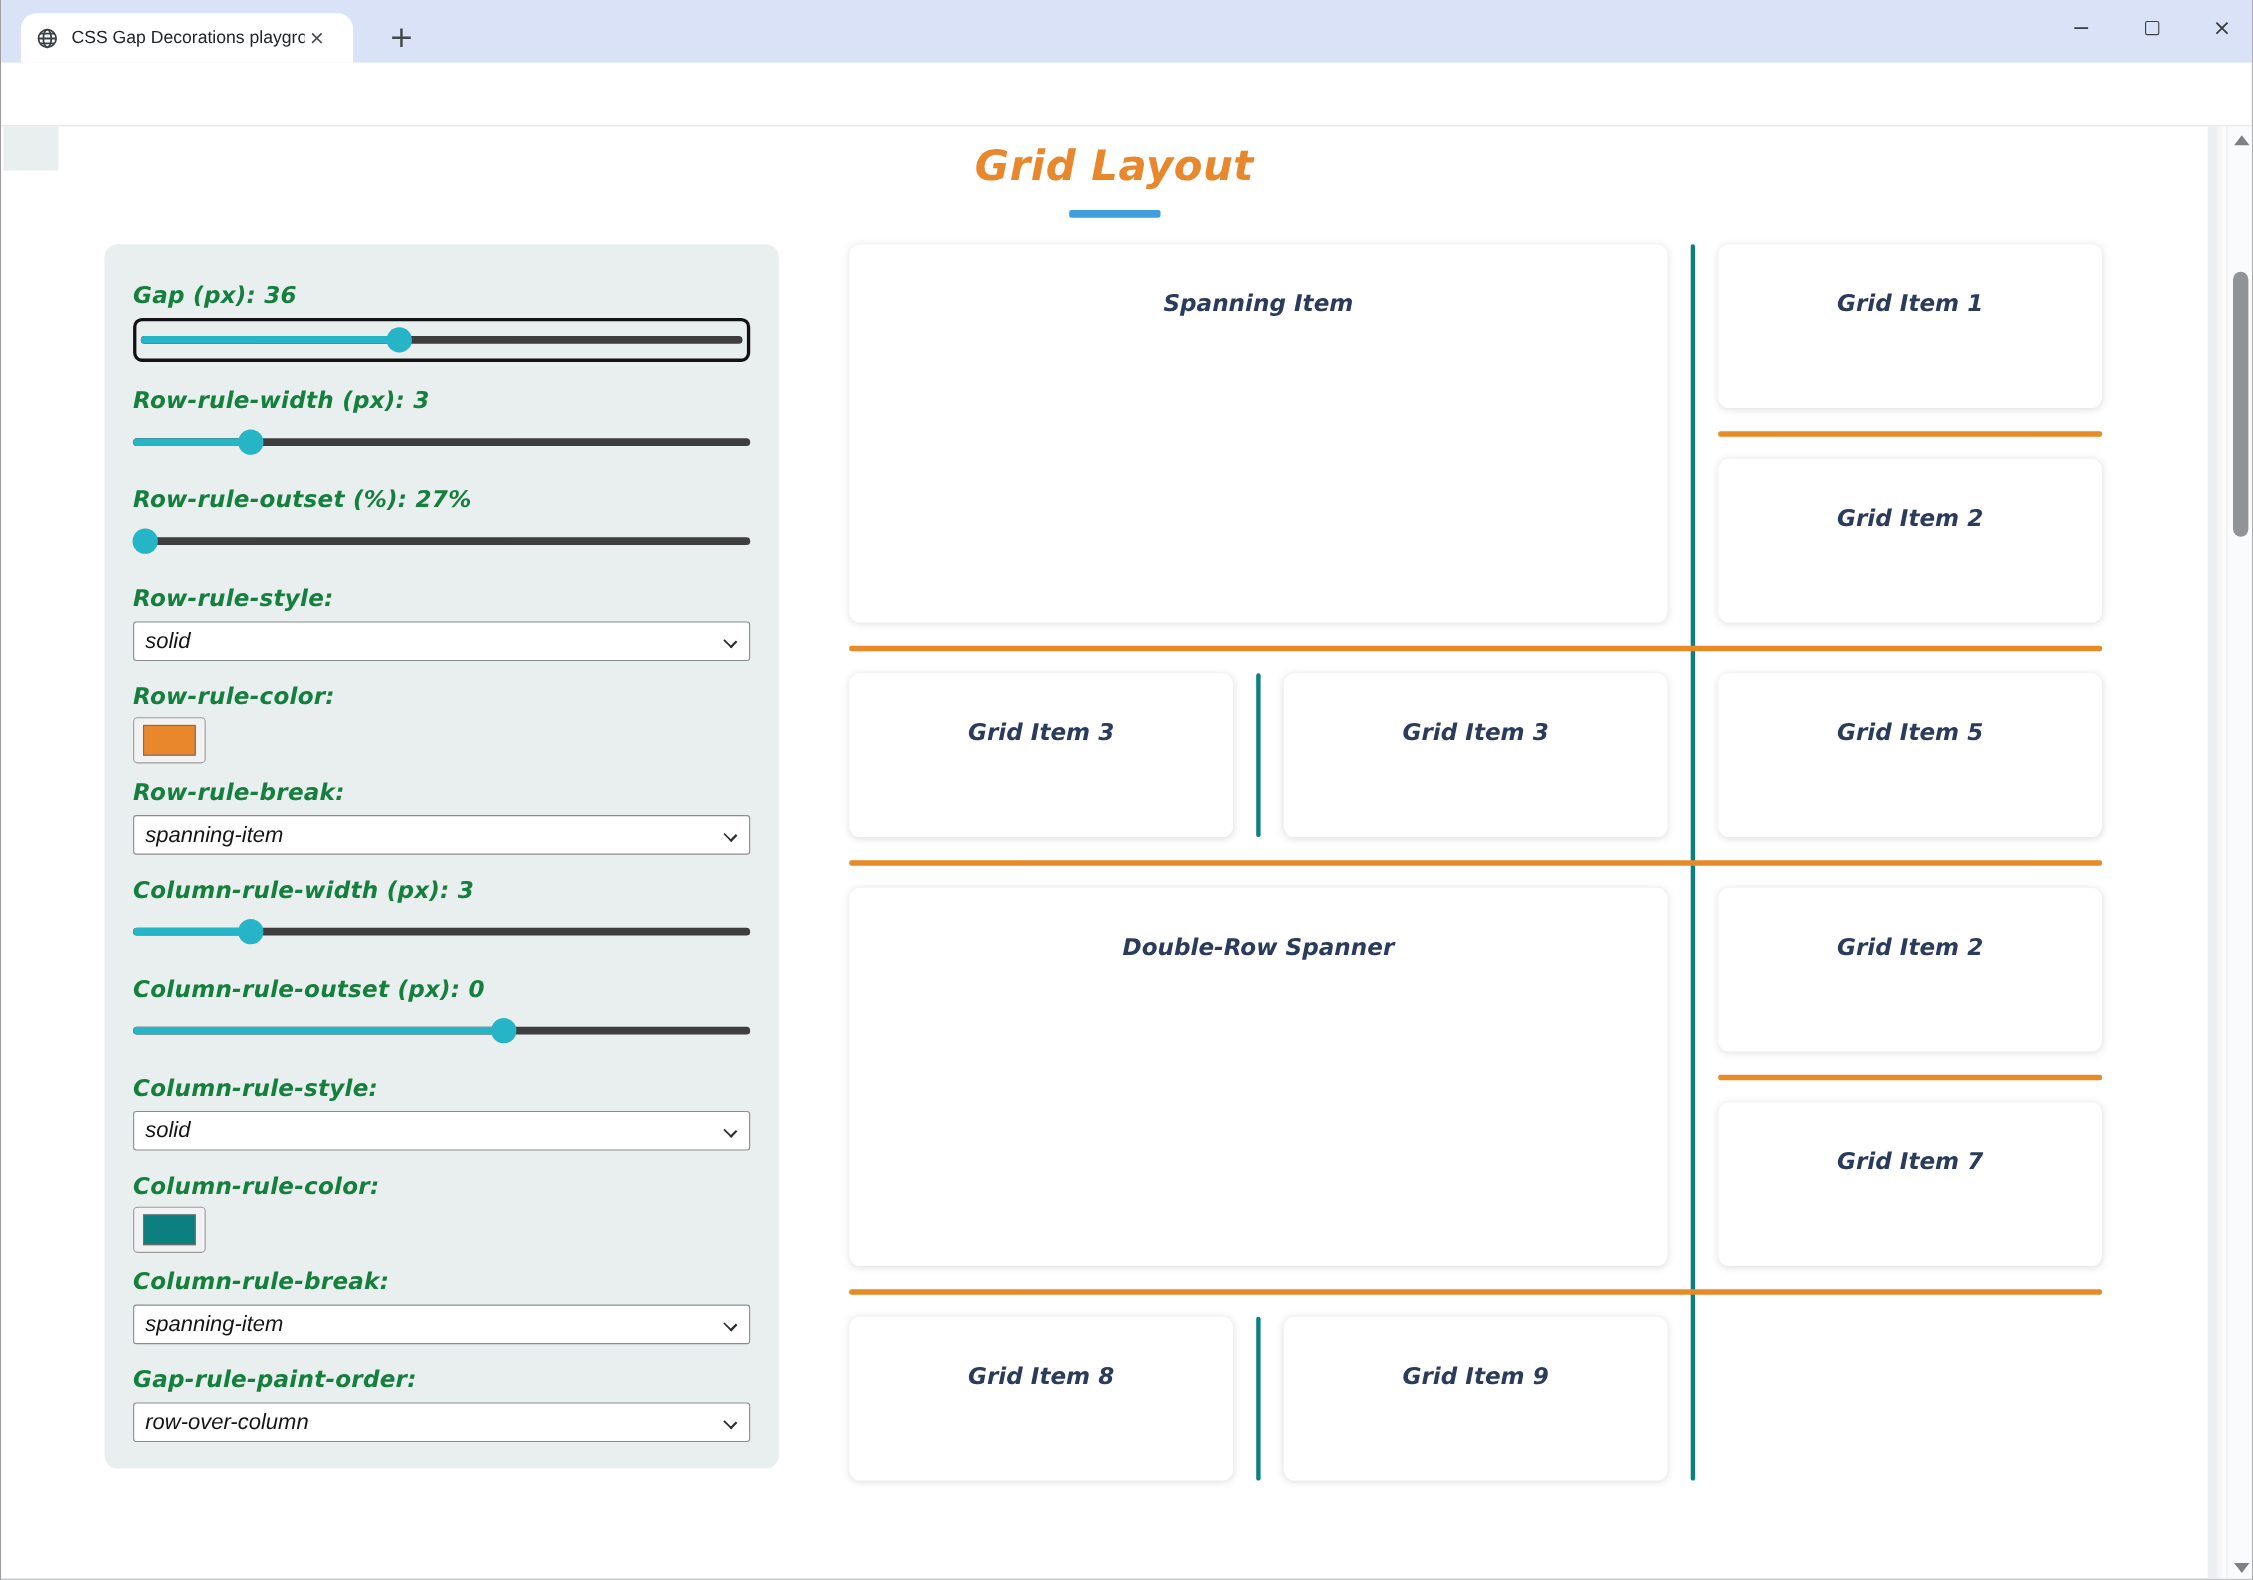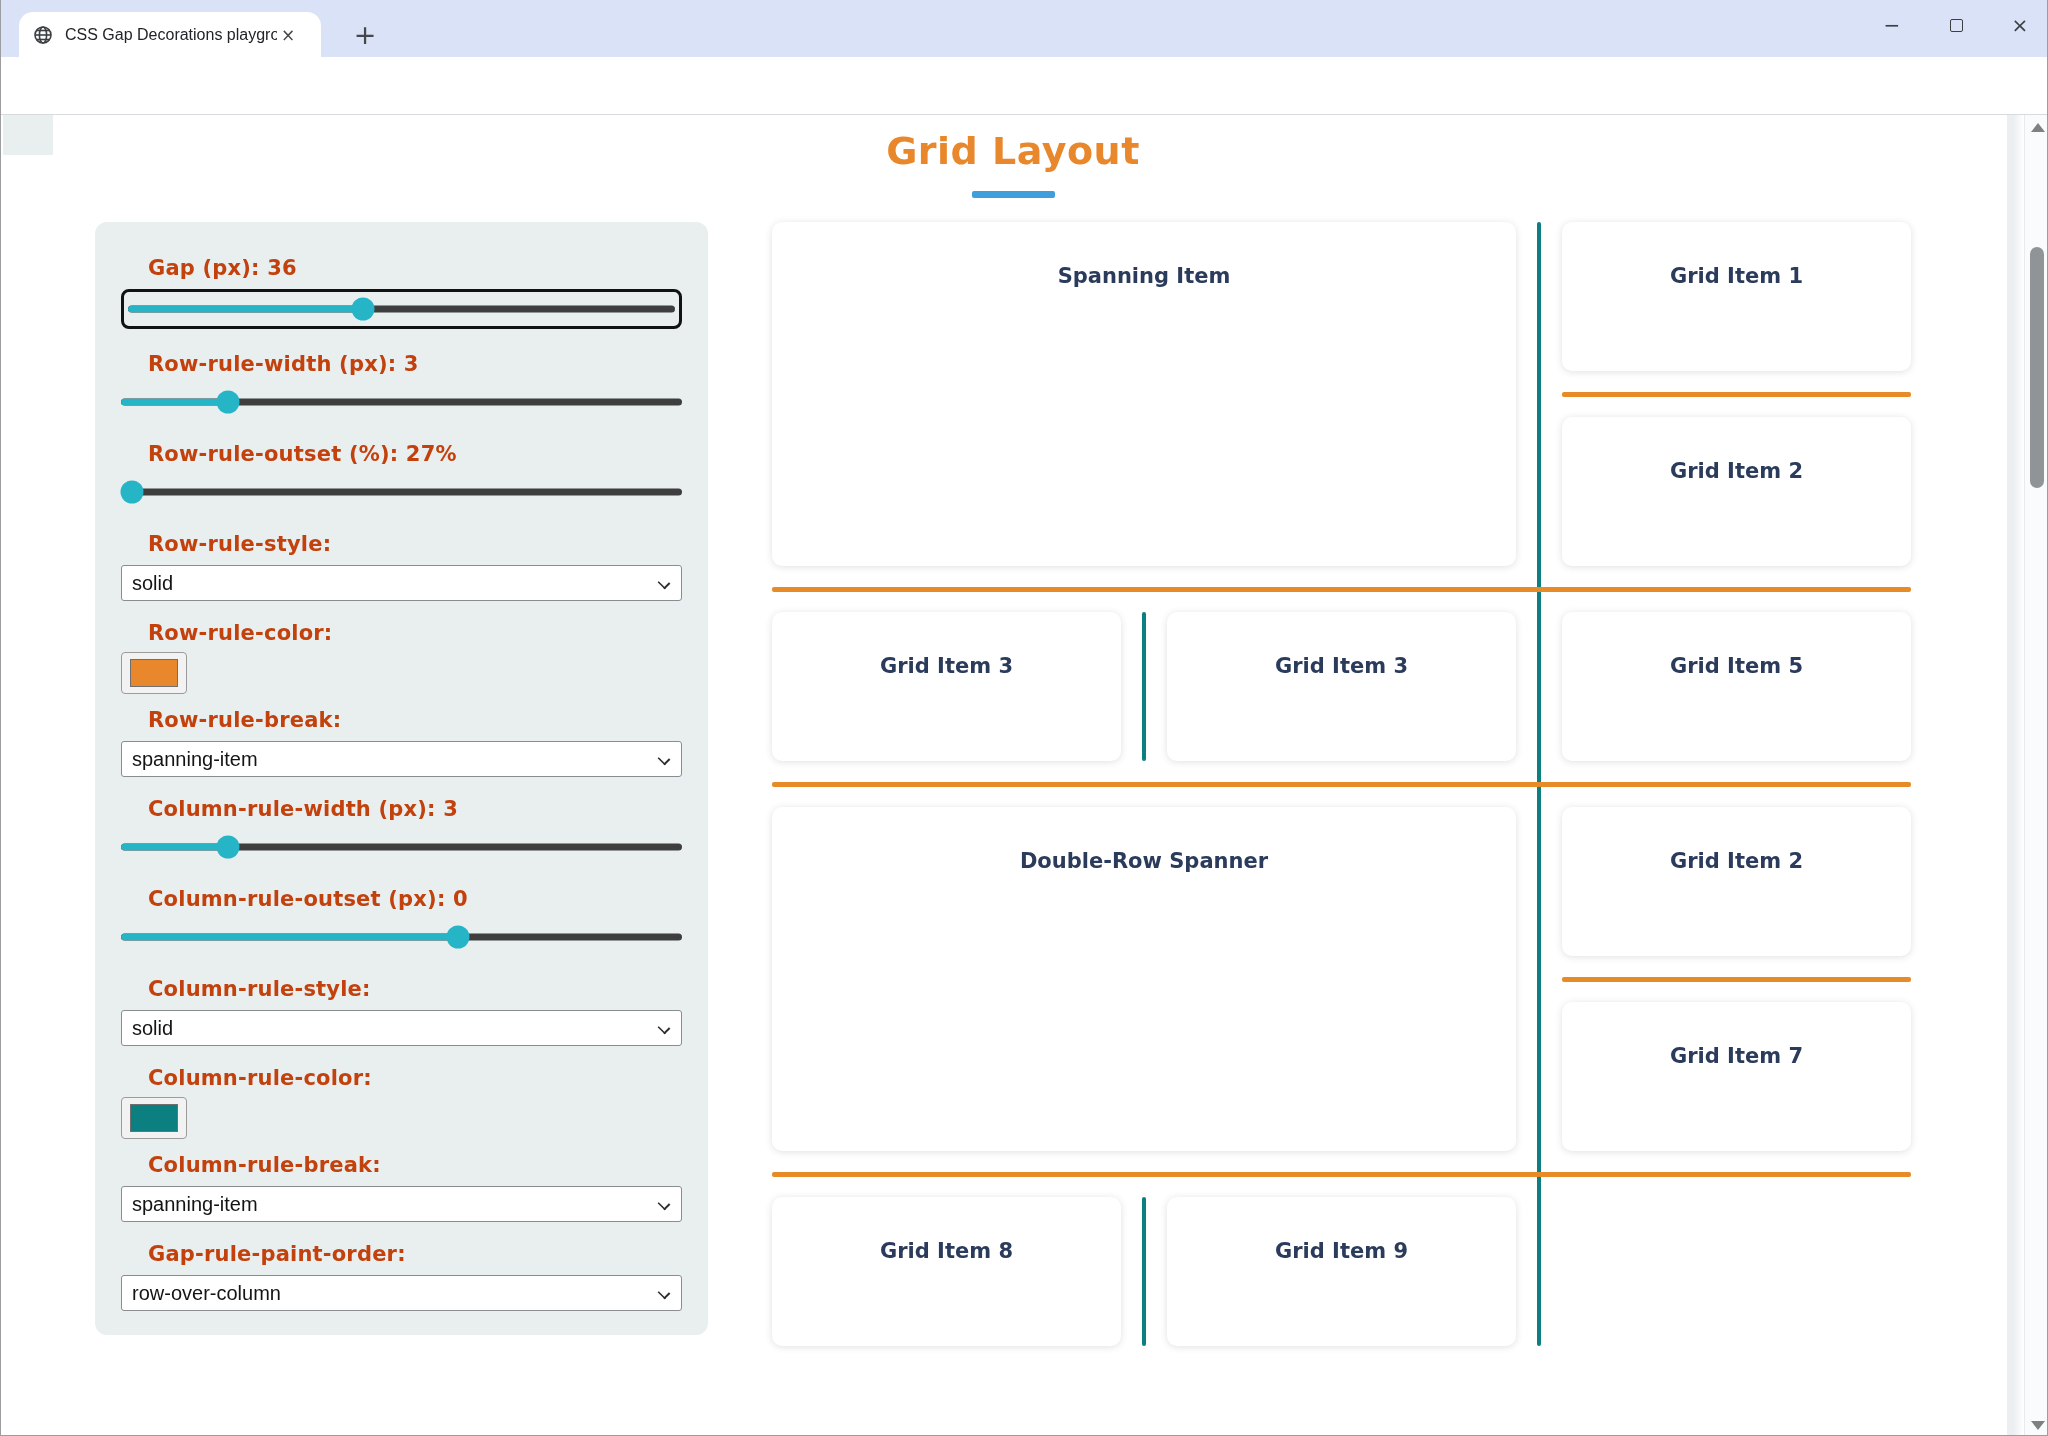--- a/index.html
+++ b/index.html
@@ -35,31 +35,31 @@
     border-radius:50%; display:flex; align-items:center; justify-content:center; cursor:pointer; }
   .urltext { position:absolute; left:60px; top:0; height:41px; display:flex; align-items:center;
     font-family:"Liberation Sans",sans-serif; font-size:19.5px; color:#202327; }
   .starico { position:absolute; right:32px; top:0; height:41px; display:flex; align-items:center;
     font-family:"DejaVu Sans",sans-serif; font-size:24px; color:#45484c; cursor:pointer; }
   .tb-right { position:absolute; top:70px; height:32px; display:flex; align-items:center; }
   .divider { position:absolute; left:1937px; top:73px; width:1px; height:26px; background:#c9ccd0; }
   .dots { position:absolute; left:2008px; top:70px; width:30px; height:32px; display:flex;
     align-items:center; justify-content:center; font-family:"DejaVu Sans",sans-serif; font-size:21px; color:#45484c; cursor:pointer; }
   
-  .page { position:absolute; left:0; top:115px; width:2048px; height:1321px; background:#fff; }
+  .page { position:absolute; left:0; top:115px; width:2048px; height:1321px; background:#fff;font-style:italic; }
   .remnant { position:absolute; left:2px; top:0px; width:50px; height:40px; background:#e9eeef; }
   .rightstrip { position:absolute; left:2006px; top:0; width:17px; height:1321px;
     background:linear-gradient(to right,#eceff1 40%,#ffffff); }
   .pgtitle { position:absolute; left:0; top:14px; width:2024px; text-align:center;
     font-size:38px; font-weight:bold; color:#e8872b; letter-spacing:0.5px; }
   .underline { position:absolute; left:971px; top:76px; width:83px; height:7px; background:#3f9edb; border-radius:2px; }
   
   .panel { position:absolute; left:94px; top:107px; width:613px; height:1113px;
     background:#e9eeef; border-radius:12px; padding:33px 26px 0 26px; }
-  .ctl-label { font-size:21px; font-weight:bold; color:#c2410c; line-height:26px; letter-spacing:0.2px;margin-left:27px; }
+  .ctl-label { font-size:21px; font-weight:bold; color:#15803d; line-height:26px; letter-spacing:0.2px; }
   .grp-slider { margin-bottom:22px; }
   .grp-select { margin-bottom:19px; }
   .grp-color  { margin-bottom:13px; }
   .slider { position:relative; height:34px; margin-top:8px; }
   .slider.focused { border:3px solid #121212; border-radius:8px; height:40px; padding:0 4px; }
   .track { position:absolute; left:0; right:0; top:50%; transform:translateY(-50%); height:7px;
     background:#3e3e3e; border-radius:4px; overflow:hidden; }
   .slider.focused .track { left:4px; right:4px; }
   .fill { height:100%; background:#26b5c6; border-radius:4px 0 0 4px; }
   .thumb { position:absolute; top:50%; width:23px; height:23px; border-radius:50%;

